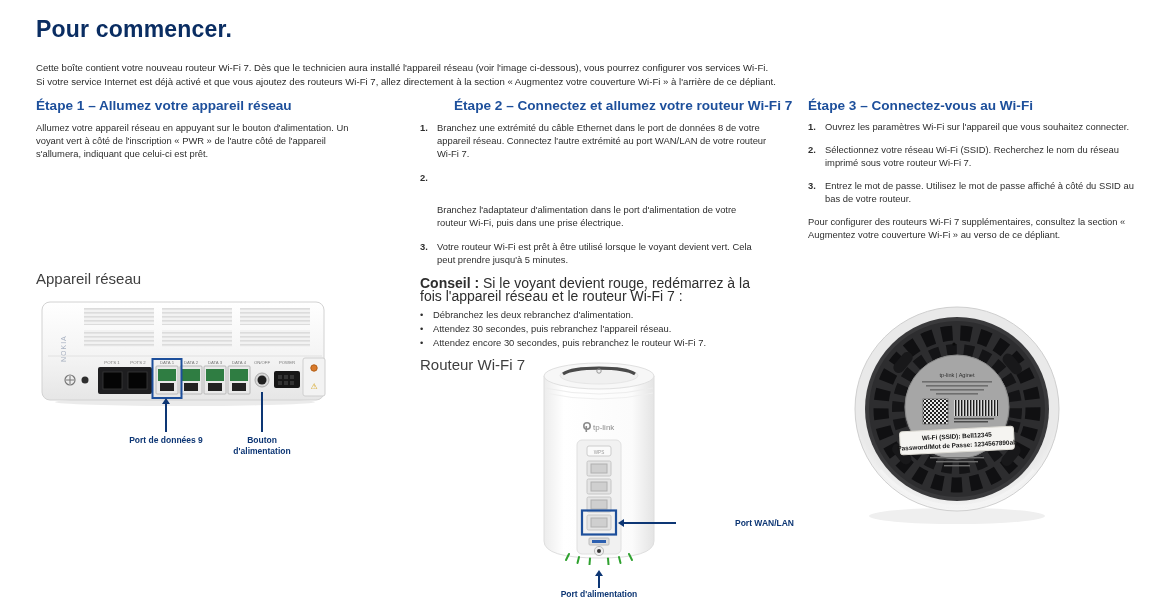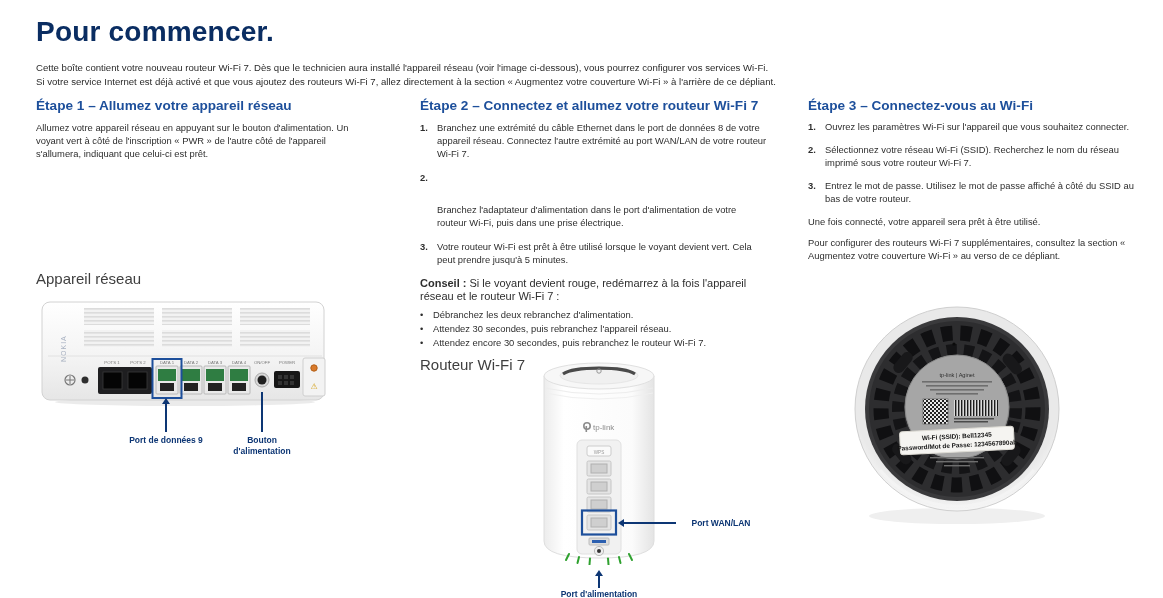--- a/index.html
+++ b/index.html
@@ -1,35 +1,35 @@
 <!DOCTYPE html>
 <html><head>
 <meta charset="utf-8">
 <style>
   * { margin:0; padding:0; box-sizing:border-box; }
   html,body { background:#ffffff; }
   body { font-family:"Liberation Sans", sans-serif; color:#2e2e2e; }
   #page { position:relative; width:1163px; height:598px; background:#fff; overflow:hidden; }
 
-  .doc-title { position:absolute; left:36px; top:16px; font-size:28px; font-weight:bold;
+  .doc-title { position:absolute; left:36px; top:16px; font-size:23px; font-weight:bold;
                color:#0a2d62; letter-spacing:.2px; }
   .intro { position:absolute; left:36px; top:61px; font-size:9.6px; line-height:14px; color:#2b2b2b; }
 
   .col { position:absolute; top:97px; }
   #col1 { left:36px;  width:332px; }
   #col2 { left:420px; width:356px; }
   #col3 { left:808px; width:352px; }
 
   .col-heading { font-size:13.6px; font-weight:bold; color:#1d4f9b; line-height:17px; }
   .body-text { font-size:9.4px; line-height:13px; color:#2e2e2e; margin-top:7px; }
 
   .olist { margin-top:7px; }
   .olist .item { display:flex; margin-bottom:11px; font-size:9.4px; line-height:13px; }
   .olist .num  { width:17px; flex:0 0 17px; font-weight:bold; }
-  .tip { font-size:11px; line-height:13px; margin-top:8px; }
+  .tip { font-size:14px; line-height:13px; margin-top:8px; }
   .tip b { font-weight:bold; }
   .blist { margin-top:5px; }
   .blist .bitem { display:flex; font-size:9.4px; line-height:14px; }
   .blist .bul { width:13px; flex:0 0 13px; text-align:left; color:#2e2e2e; }
 
   .fig-title { position:absolute; font-size:15px; color:#3f3f3f; }
 
   .callout { position:absolute; font-size:8.5px; font-weight:bold; color:#0d3674;
              text-align:center; line-height:10.5px; }
   .vline { position:absolute; width:2px; background:#0d3674; }
@@ -150,21 +150,21 @@
     <div class="vline" style="left:125px; top:104px; height:28px;"></div>
     <div class="vline" style="left:221px; top:92px; height:40px;"></div>
     <div class="callout" style="left:70px; top:135px; width:112px;">Port de données 9</div>
     <div class="callout" style="left:174px; top:135px; width:96px;">
       <div>Bouton</div>
       <div>d'alimentation</div>
     </div>
   </div>
 
   <div class="col" id="col2">
-    <div class="col-heading" style="width:350px;">Étape 2 – Connectez et allumez votre routeur Wi-Fi 7</div>
+    <div class="col-heading" style="width:350px;margin-left:34px;">Étape 2 – Connectez et allumez votre routeur Wi-Fi 7</div>
     <div class="olist">
       <div class="item">
         <span class="num">1.</span>
         <span style="width:330px;">Branchez une extrémité du câble Ethernet dans le port de données 8 de votre appareil réseau. Connectez l'autre extrémité au port WAN/LAN de votre routeur Wi-Fi 7.</span>
       </div>
       <div class="item">
         <span class="num">2.</span>
         <span style="width:330px;margin-top:32px;">Branchez l'adaptateur d'alimentation dans le port d'alimentation de votre routeur Wi-Fi, puis dans une prise électrique.</span>
       </div>
       <div class="item">
@@ -248,21 +248,21 @@
         <line x1="55" y1="200.5" x2="54.5" y2="206.5"></line>
         <line x1="73" y1="200.5" x2="73.5" y2="206.5"></line>
         <line x1="84" y1="199" x2="85.5" y2="205"></line>
         <line x1="94" y1="196" x2="97" y2="202"></line>
       </g>
     </svg>
   </div>
 
   <div class="head-left" style="left:618px; top:519px;"></div>
   <div class="hline" style="left:624px; top:522px; width:52px;"></div>
-  <div class="callout" style="left:681px; top:518px; width:80px; text-align:center;">Port WAN/LAN</div>
+  <div class="callout" style="left:714px; top:518px; width:80px; text-align:right;">Port WAN/LAN</div>
 
   <div class="head-up" style="left:595px; top:570px;"></div>
   <div class="vline" style="left:598px; top:576px; height:12px;"></div>
   <div class="callout" style="left:534px; top:589px; width:130px;">Port d'alimentation</div>
 
   <div class="col" id="col3">
     <div class="col-heading">Étape 3 – Connectez-vous au Wi-Fi</div>
     <div class="olist" style="margin-top:6px;">
       <div class="item" style="margin-bottom:10px;">
         <span class="num">1.</span>
@@ -270,21 +270,20 @@
       </div>
       <div class="item" style="margin-bottom:10px;">
         <span class="num">2.</span>
         <span style="width:326px;">Sélectionnez votre réseau Wi-Fi (SSID). Recherchez le nom du réseau imprimé sous votre routeur Wi-Fi 7.</span>
       </div>
       <div class="item" style="margin-bottom:10px;">
         <span class="num">3.</span>
         <span style="width:326px;">Entrez le mot de passe. Utilisez le mot de passe affiché à côté du SSID au bas de votre routeur.</span>
       </div>
     </div>
-    <div class="body-text" style="margin-top:0px; width:330px;">Une fois connecté, votre appareil sera prêt à être utilisé.</div>
     <div class="body-text" style="margin-top:8px; width:330px;">Pour configurer des routeurs Wi-Fi 7 supplémentaires, consultez la section « Augmentez votre couverture Wi-Fi » au verso de ce dépliant.</div>
   </div>
 
   <div class="figwrap" style="left:850px; top:300px; width:216px; height:230px;">
     <svg width="214" height="228" viewBox="0 0 214 228">
       <defs>
         <pattern id="qrp" width="4" height="4" patternUnits="userSpaceOnUse">
           <rect width="4" height="4" fill="#e9e9e9"></rect>
             <rect width="2" height="2" fill="#222"></rect>
             <rect x="2" y="2" width="2" height="2" fill="#222"></rect>

